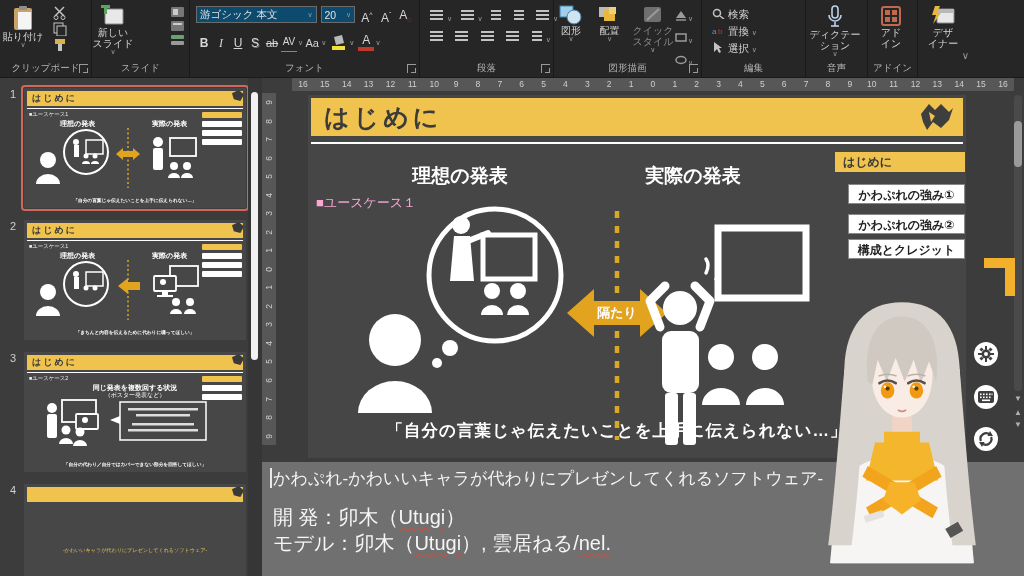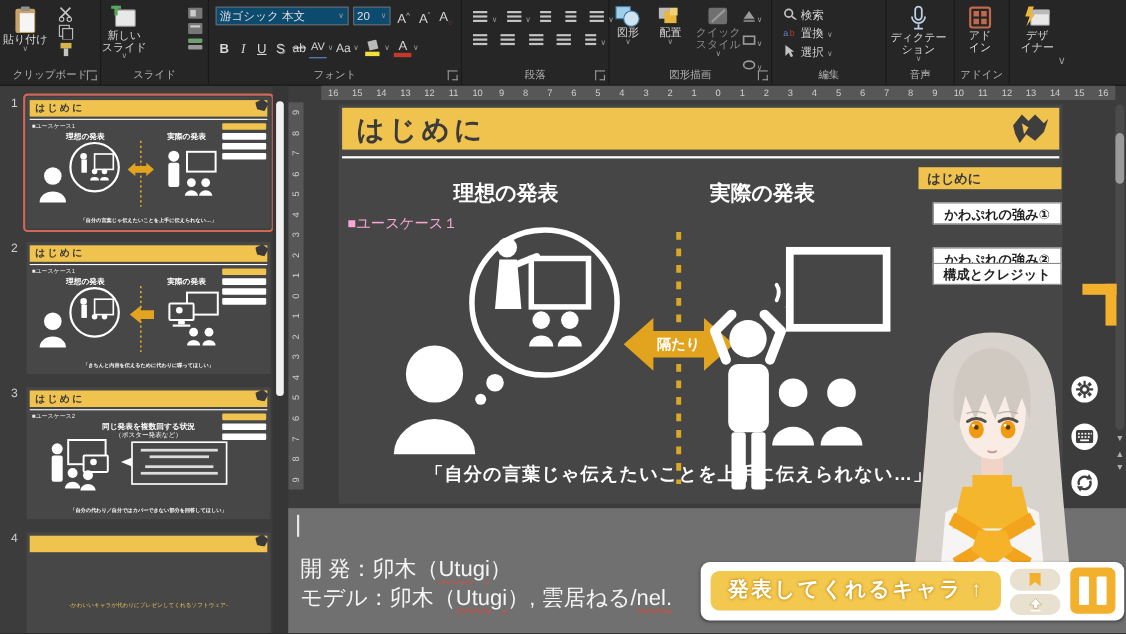--- a/index.html
+++ b/index.html
@@ -520,36 +520,37 @@
         <path d="M394 310 a19 17 0 0 1 38 0 z" fill="#fff"></path>
           <path d="M438 310 a19 17 0 0 1 38 0 z" fill="#fff"></path>
       </g>
     </svg>
     <div class="abs" style="left:259px;top:206px;width:100px;text-align:center;font-size:13px;font-weight:bold;color:#fff;line-height:24px;">隔たり</div>
 
     <div class="abs" style="left:0;top:325px;width:618px;text-align:center;font-size:16.5px;font-weight:bold;color:#fff;letter-spacing:1px;">「自分の言葉じゃ伝えたいことを上手に伝えられない…」</div>
 
     <div class="navbtn active">はじめに</div>
     <div class="navbtn plain" style="top:89px;">かわぷれの強み①</div>
-    <div class="navbtn plain" style="top:130px;">かわぷれの強み②</div>
+    <div class="navbtn plain" style="top:119px;">かわぷれの強み②</div>
     <div class="navbtn plain" style="top:144px;">構成とクレジット</div>
   </div>
 
   <div class="abs" style="left:1014px;top:95px;width:8px;height:296px;background:#4a4a4a;border-radius:4px;">
     <div class="abs" style="left:0;top:26px;width:8px;height:46px;background:#9a9a9a;border-radius:4px;"></div>
   </div>
   <div class="scrollglyph" style="top:394px;">▼</div>
   <div class="scrollglyph" style="top:408px;">▲</div>
   <div class="scrollglyph" style="top:420px;">▼</div>
 
   <div class="abs" style="left:984px;top:258px;width:31px;height:10px;background:#f2b02c;"></div>
   <div class="abs" style="left:1005px;top:258px;width:10px;height:38px;background:#f2b02c;"></div>
 
   <div id="notes" class="abs">
     <div class="caret"></div>
+    <div class="abs" style="left:11px;top:5px;font-size:17px;">かわぷれ-かわいいキャラが代わりにプレゼンしてくれるソフトウェア-</div>
     <div class="abs" style="left:11px;top:42px;font-size:20px;"><span>開 発：卯木（</span><span class="sqw">Utugi</span><span>）</span></div>
     <div class="abs" style="left:11px;top:68px;font-size:20px;"><span>モデル：卯木（</span><span class="sqw">Utugi</span><span>）, 雲居ねる/</span><span class="sqw">nel.</span></div>
   </div>
 
   <svg class="abs" style="left:812px;top:284px;" width="180" height="292" viewBox="0 0 200 296">
     <path d="M100 6 C 58 6 38 34 36 78 C 34 130 28 190 22 252 L 22 296 L 178 296 L 178 252 C 172 190 166 130 164 78 C 162 34 142 6 100 6 Z" fill="#d8d3cd"></path>
     <rect x="89" y="116" width="22" height="40" fill="#f1d4c6"></rect>
     <path d="M66 86 C 66 52 80 36 100 36 C 120 36 134 52 134 86 C 134 114 120 134 100 134 C 80 134 66 114 66 86 Z" fill="#f9ece4"></path>
     <path d="M62 94 C 56 40 78 22 100 22 C 122 22 144 40 138 94 L 130 72 L 121 96 L 113 70 L 103 94 L 93 68 L 83 94 L 73 70 L 67 98 Z" fill="#cfc9c2"></path>
     <path d="M74 88 q10 -4 20 0" stroke="#b9b2aa" stroke-width="1.5" fill="none"></path>
@@ -610,32 +611,14 @@
   </div>
   <div class="roundicon" style="left:974px;top:427px;">
     <svg width="16" height="16" viewBox="0 0 16 16">
       <path d="M3 10 a5.5 5.5 0 0 1 9 -6" fill="none" stroke="#3f3f3f" stroke-width="2.2"></path>
       <polygon points="12,0 15,5 9.5,5" fill="#3f3f3f"></polygon>
       <path d="M13 6 a5.5 5.5 0 0 1 -9 6" fill="none" stroke="#3f3f3f" stroke-width="2.2"></path>
       <polygon points="4,16 1,11 6.5,11" fill="#3f3f3f"></polygon>
     </svg>
   </div>
 
-  <div id="overlay" class="abs">
-    <div id="bubble">発表してくれるキャラ ↑</div>
-    <div class="sbtn" style="top:6px;">
-      <svg width="12" height="13" viewBox="0 0 12 13">
-          <path d="M1 0 h10 v12 l-5 -4 l-5 4 z" fill="#f2b02c"></path>
-        </svg>
-    </div>
-    <div class="sbtn" style="top:29px;height:19px;">
-      <svg width="13" height="12" viewBox="0 0 13 12">
-          <polygon points="6.5,0 12,6 8.5,6 8.5,9 4.5,9 4.5,6 1,6" fill="#fff" stroke="#cbb27a" stroke-width=".8"></polygon>
-          <rect x="2" y="10.5" width="9" height="1.5" fill="#fff"></rect>
-        </svg>
-    </div>
-    <div id="pausebtn">
-      <i></i>
-        <i></i>
-    </div>
-  </div>
 
 </div>
 
 </body></html>

